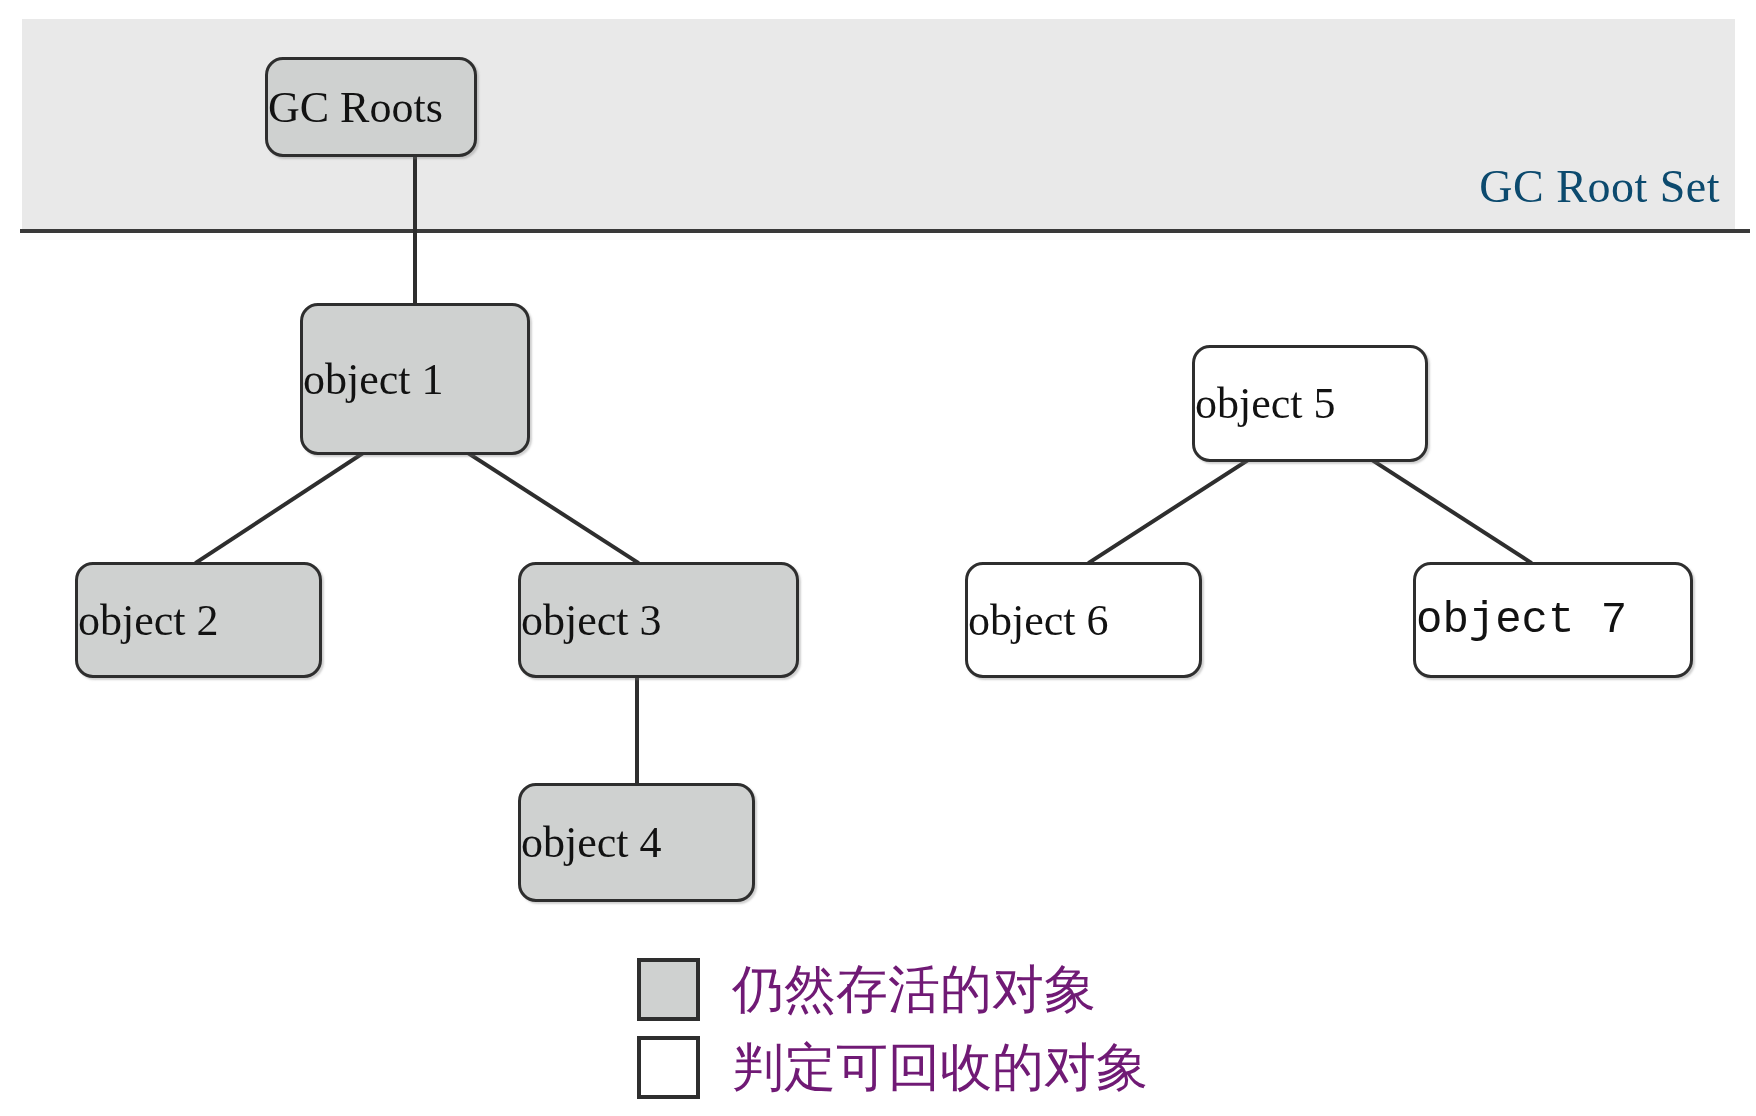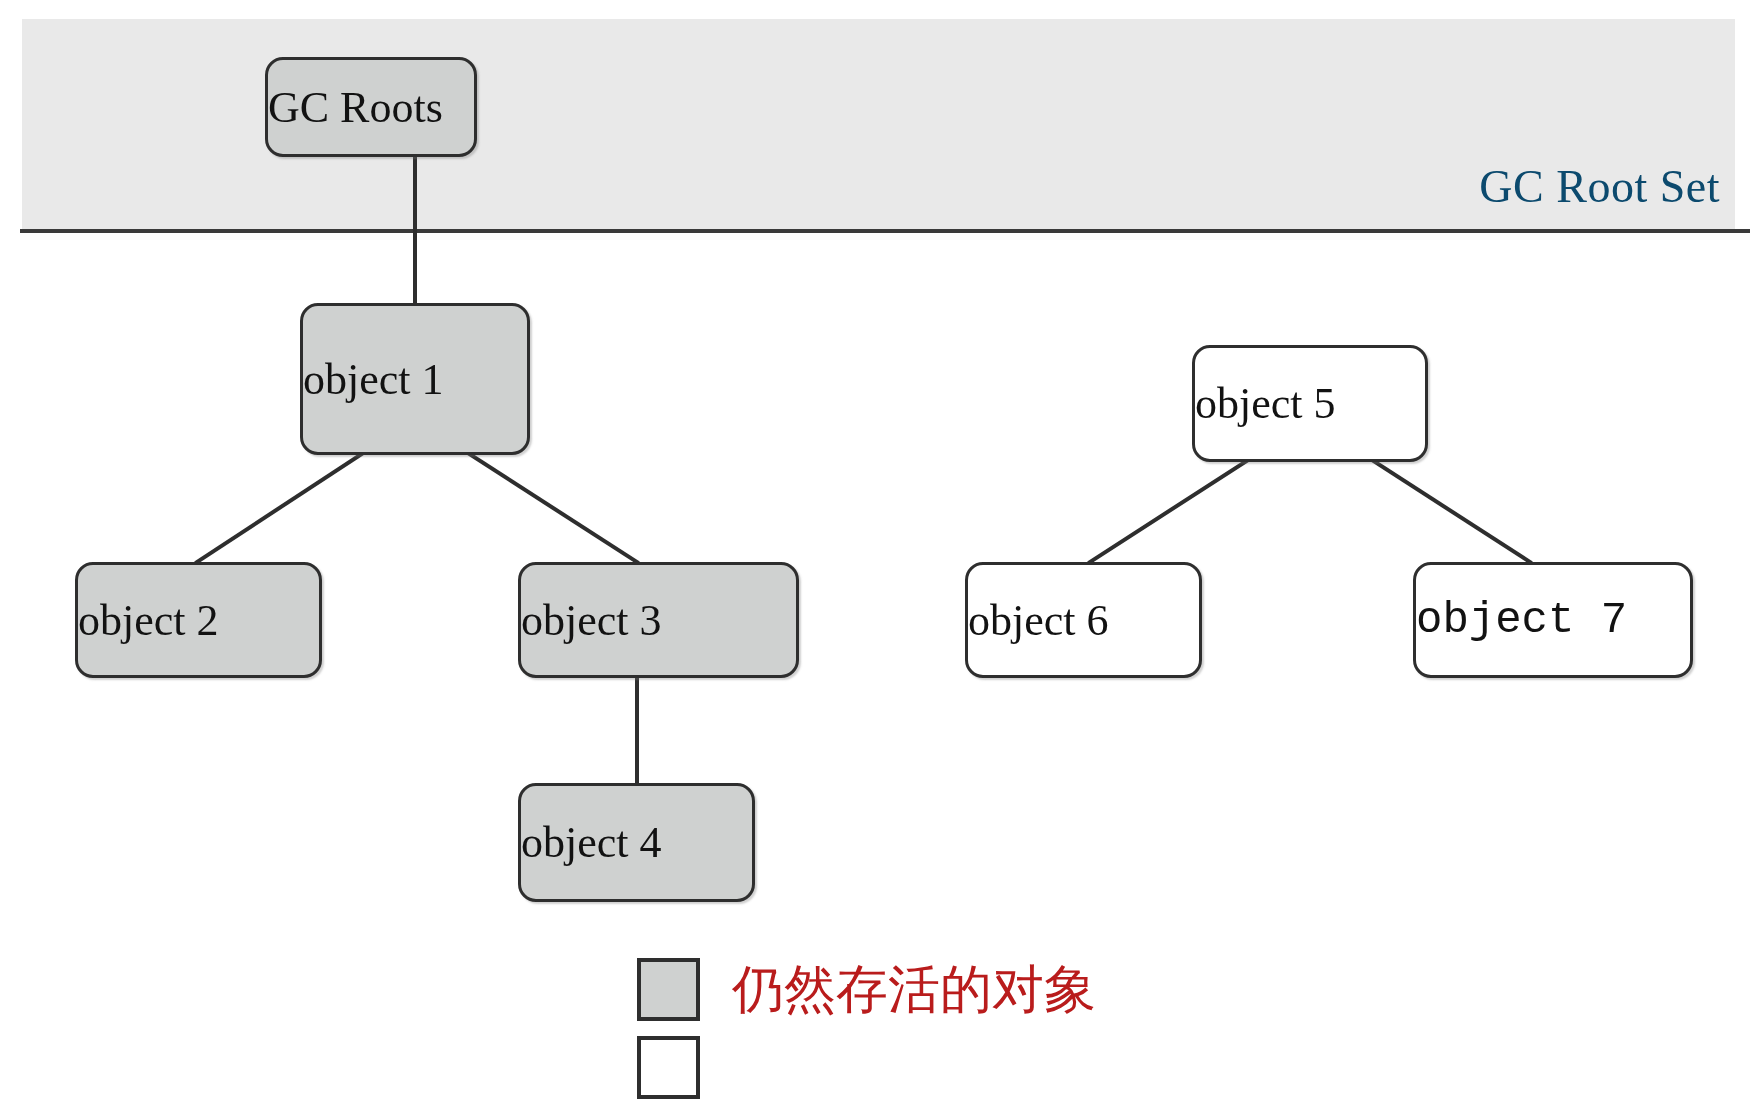--- a/index.html
+++ b/index.html
@@ -88,21 +88,21 @@
     height: 63px;
     border: 4px solid #2e2e2e;
     flex: 0 0 auto;
   }
   .legend-swatch.alive { background: #cfd1d0; }
   .legend-swatch.garbage { background: #ffffff; }
   .legend-label {
     margin-left: 32px;
     font-family: "DejaVu Sans", "Liberation Sans", sans-serif;
     font-size: 52px;
-    color: #b91c1c;
+    color: #701a75;
     line-height: 1;
     white-space: nowrap;
   }
 </style>
 </head>
 <body>
 
 <div id="canvas">
 
   <div id="root-band"></div>
@@ -147,16 +147,17 @@
       </div>
     </div>
 
   <div id="legend">
       <div class="legend-row">
         <div class="legend-swatch alive"></div>
         <div class="legend-label">仍然存活的对象</div>
       </div>
       <div class="legend-row">
         <div class="legend-swatch garbage"></div>
+        <div class="legend-label">判定可回收的对象</div>
       </div>
     </div>
 
 </div>
 
 </body></html>

